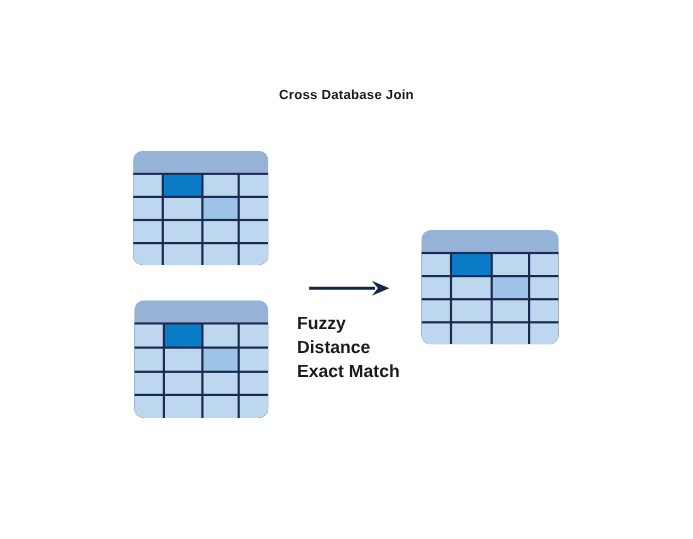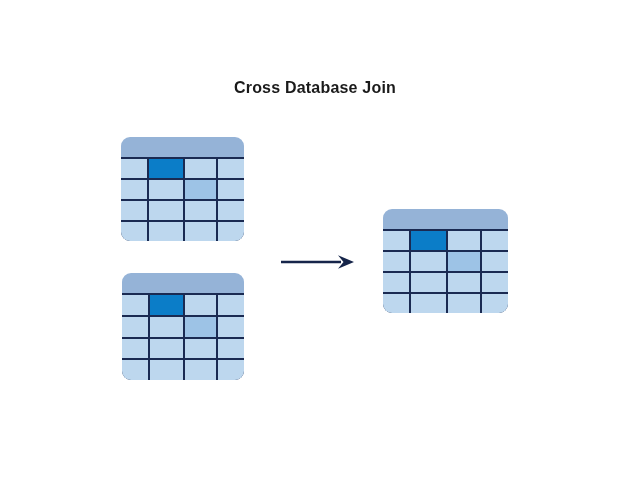--- a/index.html
+++ b/index.html
@@ -14,21 +14,21 @@
     height: 490px;
     background: var(--bg, #ffffff);
     overflow: hidden;
   }
   .diagram-title {
     position: absolute;
     left: 0;
     right: 0;
     top: 79px;
     text-align: center;
-    font-size: 16px;
+    font-size: 12px;
     font-weight: bold;
     color: var(--text, #1a1a1a);
     letter-spacing: 0.2px;
   }
   
   .table-icon {
     position: absolute;
     border-radius: 9px;
     overflow: hidden;
     display: flex;
@@ -151,14 +151,19 @@
       </div>
   </div>
 
   <div class="join-arrow">
     <svg width="76" height="18" viewBox="0 0 76 18" aria-hidden="true">
       <line x1="1" y1="9" x2="61" y2="9" stroke="var(--arrow)" stroke-width="2.6"></line>
       <path d="M58 2.2 L74 9 L58 15.8 L63.5 9 Z" fill="var(--arrow)"></path>
     </svg>
   </div>
 
+  <div class="method-labels">
+    <div>Fuzzy</div>
+    <div>Distance</div>
+    <div>Exact Match</div>
+  </div>
 
 </div>
 
 </body></html>

